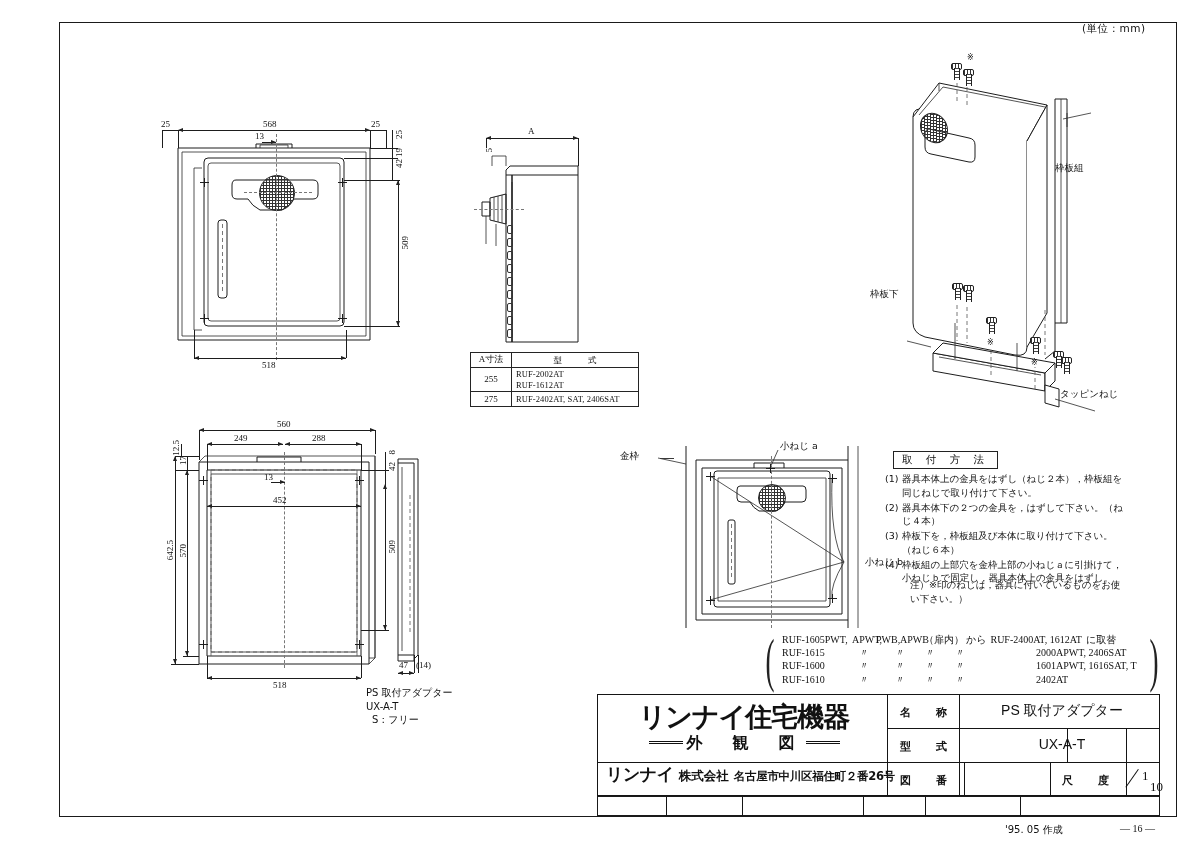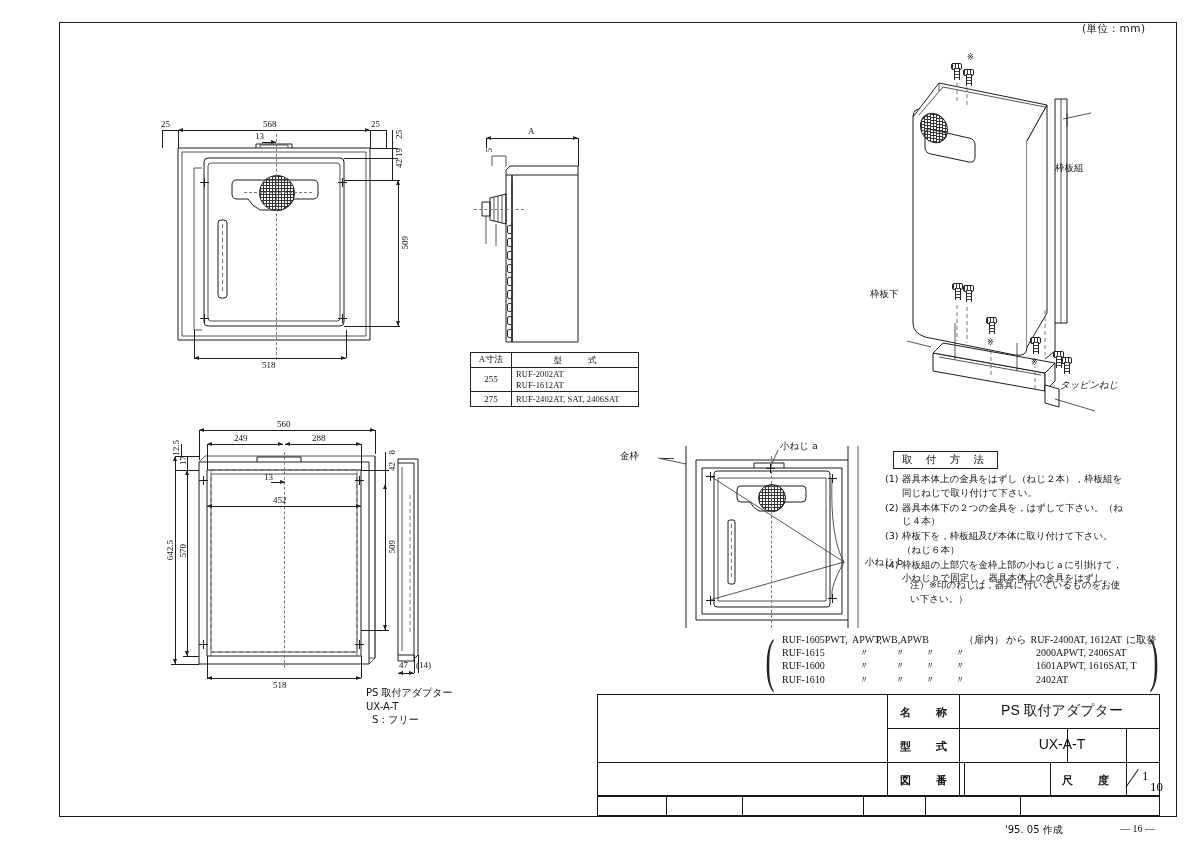--- a/index.html
+++ b/index.html
@@ -526,21 +526,21 @@
       <div class="head"></div>
         <div class="shaft"></div>
     </div>
     <div class="screw" style="left:166px;top:302px;">
       <div class="head"></div>
         <div class="shaft"></div>
     </div>
 
     <div class="lbl" style="left:160px;top:107px;">枠板組</div>
     <div class="lbl" style="left:-25px;top:233px;">枠板下</div>
-    <div class="lbl" style="left:165px;top:324px;font-style:italic;">タッピンねじ</div>
+    <div class="lbl" style="left:165px;top:333px;">タッピンねじ</div>
   </div>
 
   <div class="method-head jp">取 付 方 法</div>
 
   <div class="method-list jp">
     <div class="row">
       <div class="no">(1)</div>
       <div class="tx">器具本体上の金具をはずし（ねじ２本），枠板組を同じねじで取り付けて下さい。</div>
     </div>
     <div class="row">
@@ -560,21 +560,21 @@
 
   <div class="repl">
     <div class="par parL">(</div>
     <div class="par parR">)</div>
     <div class="rows">
       <div class="r">
         <span class="c1">RUF-1605PWT,</span>
         <span class="dx">APWT,</span>
         <span class="dx">PWB,</span>
         <span class="dx">APWB</span>
-        <span class="dx jp" style="width:38px;flex:0 0 38px;padding-left:40px;">（扉内）</span>
+        <span class="dx jp" style="width:38px;flex:0 0 38px;">（扉内）</span>
         <span class="jp" style="margin:0 4px;">から</span>
         <span>RUF-2400AT, 1612AT</span>
         <span class="jp" style="margin-left:4px;">に取替</span>
       </div>
       <div class="r">
         <span class="c1">RUF-1615</span>
         <span class="dx">〃</span>
         <span class="dx" style="margin-left:12px;">〃</span>
         <span class="dx" style="margin-left:6px;">〃</span>
         <span class="dx" style="margin-left:6px;">〃</span>
@@ -606,20 +606,31 @@
     <div class="vline" style="left:366px;top:68px;bottom:0;"></div>
     <div class="vline" style="left:452px;top:68px;bottom:0;"></div>
     <div class="vline" style="left:469px;top:34px;height:34px;"></div>
     <div class="vline" style="left:528px;top:34px;height:34px;"></div>
     <div class="vline" style="left:528px;top:68px;bottom:0;"></div>
 
     <div class="hline" style="top:33px;left:289px;"></div>
     <div class="hline" style="top:67px;left:0;"></div>
     <div class="hline" style="top:67px;left:289px;"></div>
 
+    <div class="brand-wrap">
+      <div class="brand1 jp">リンナイ住宅機器</div>
+      <div class="brand2 jp">
+        <span class="rule"></span><span>外　観　図</span><span class="rule"></span>
+      </div>
+      <div class="brand3">
+        <span class="logo">リンナイ</span>
+        <span class="kk">株式会社</span>
+        <span class="addr">名古屋市中川区福住町２番26号</span>
+      </div>
+    </div>
 
     <div class="tb-lbl jp" style="left:302px;top:10px;">名　称</div>
     <div class="tb-val" style="left:366px;top:7px;width:196px;">PS 取付アダプター</div>
 
     <div class="tb-lbl jp" style="left:302px;top:44px;">型　式</div>
     <div class="tb-val" style="left:366px;top:41px;width:196px;">UX-A-T</div>
 
     <div class="tb-lbl jp" style="left:302px;top:78px;">図　番</div>
     <div class="tb-val" style="left:366px;top:76px;width:86px;"></div>
 

